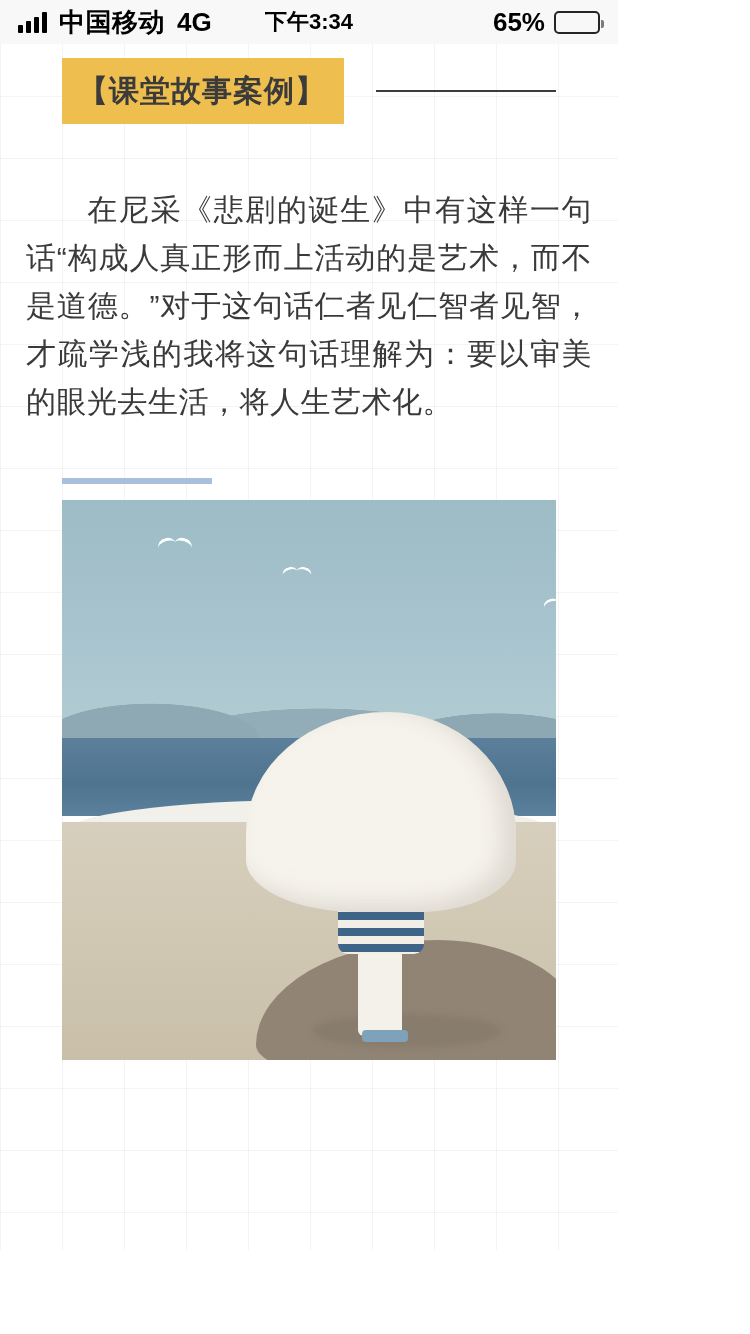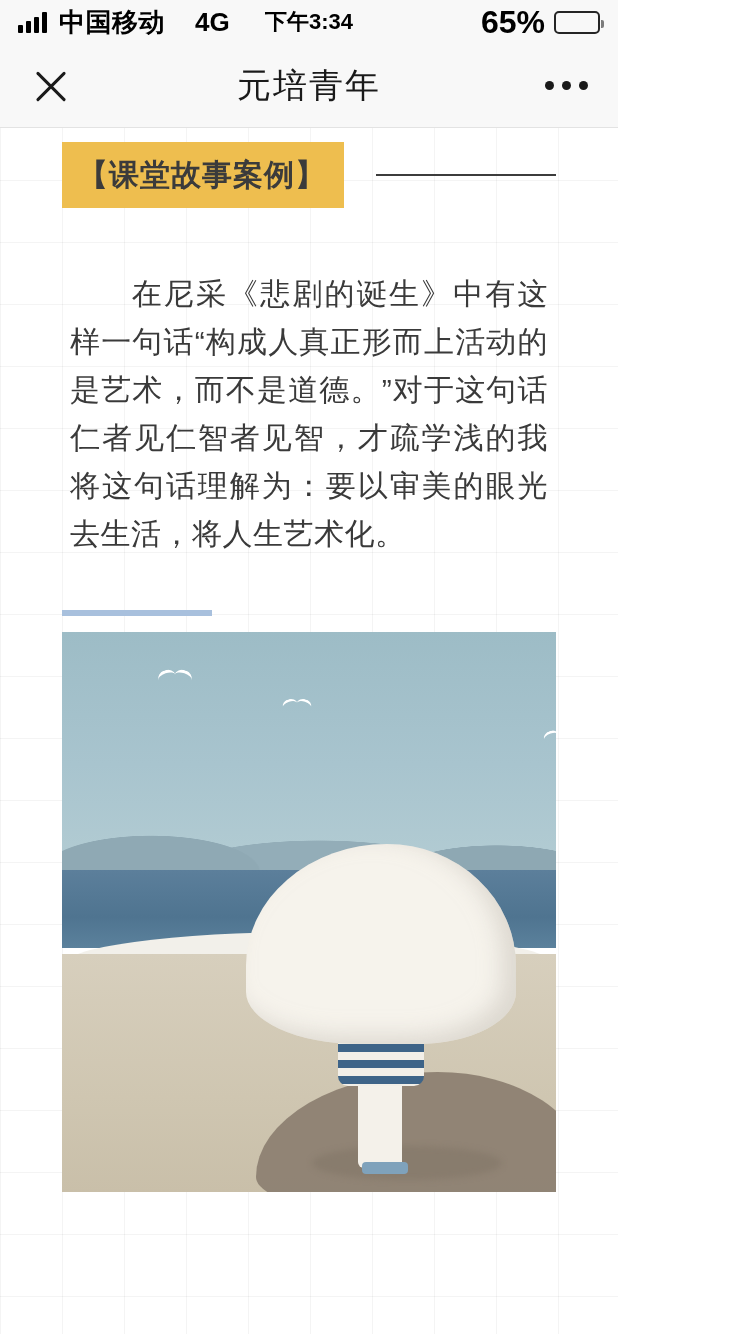--- a/index.html
+++ b/index.html
@@ -48,38 +48,38 @@
     display: block;
     width: 5px;
     background: #000;
     border-radius: 1px;
   }
   .signal-bars i:nth-child(1) { height: 8px; }
   .signal-bars i:nth-child(2) { height: 12px; }
   .signal-bars i:nth-child(3) { height: 16px; }
   .signal-bars i:nth-child(4) { height: 21px; }
   .carrier { font-size: 26px; font-weight: bold; letter-spacing: 0.5px; }
-  .network { font-size: 26px; font-weight: bold; margin-left: 18px; }
+  .network { font-size: 26px; font-weight: bold; margin-left: 0; }
 
   .status-center {
     position: absolute;
     left: 0; right: 0;
     text-align: center;
     font-size: 22px;
     font-weight: bold;
     pointer-events: none;
   }
 
   .status-right {
     margin-left: auto;
     display: flex;
     align-items: center;
     gap: 9px;
   }
-  .battery-pct { font-size: 32px; font-weight: bold; }
+  .battery-pct { font-size: 26px; font-weight: bold; }
   .battery {
     position: relative;
     width: 46px;
     height: 23px;
     border: 2px solid rgba(0,0,0,0.85);
     border-radius: 5px;
     box-sizing: border-box;
     padding: 2px;
   }
   .battery::after {
@@ -193,21 +193,21 @@
   .headline-rule {
     position: absolute;
     left: 376px;
     right: 62px;
     top: 32px;
     height: 2px;
     background: #3c3c3c;
   }
 
   .para {
-    margin: 0 70px;
+    margin: 0 26px;
     font-size: 30px;
     line-height: 48px;
     color: #3a3a3a;
     text-align: justify;
     letter-spacing: 0.5px;
   }
   .para.first { margin-top: 62px; }
   .para.second { margin-top: 44px; }
   .para .indent { display: inline-block; width: 60px; }
 
@@ -367,29 +367,20 @@
     </div>
     <div class="status-center">下午3:34</div>
     <div class="status-right">
       <span class="battery-pct">65%</span>
       <span class="battery">
         <span class="battery-fill" style="width:65%"></span>
       </span>
     </div>
   </div>
 
-  <div class="nav-bar">
-    <div class="nav-close"></div>
-    <div class="nav-title">元培青年</div>
-    <div class="nav-more">
-      <span></span>
-        <span></span>
-        <span></span>
-    </div>
-  </div>
 
   <div class="article">
 
     <div class="headline-row">
       <div class="headline-tag">【课堂故事案例】</div>
       <div class="headline-rule"></div>
     </div>
 
     <p class="para first"><span class="indent"></span><span>在尼采《悲剧的诞生》中有这样一句话“构成人真正形而上活动的是艺术，而不是道德。”对于这句话仁者见仁智者见智，才疏学浅的我将这句话理解为：要以审美的眼光去生活，将人生艺术化。</span></p>
 

